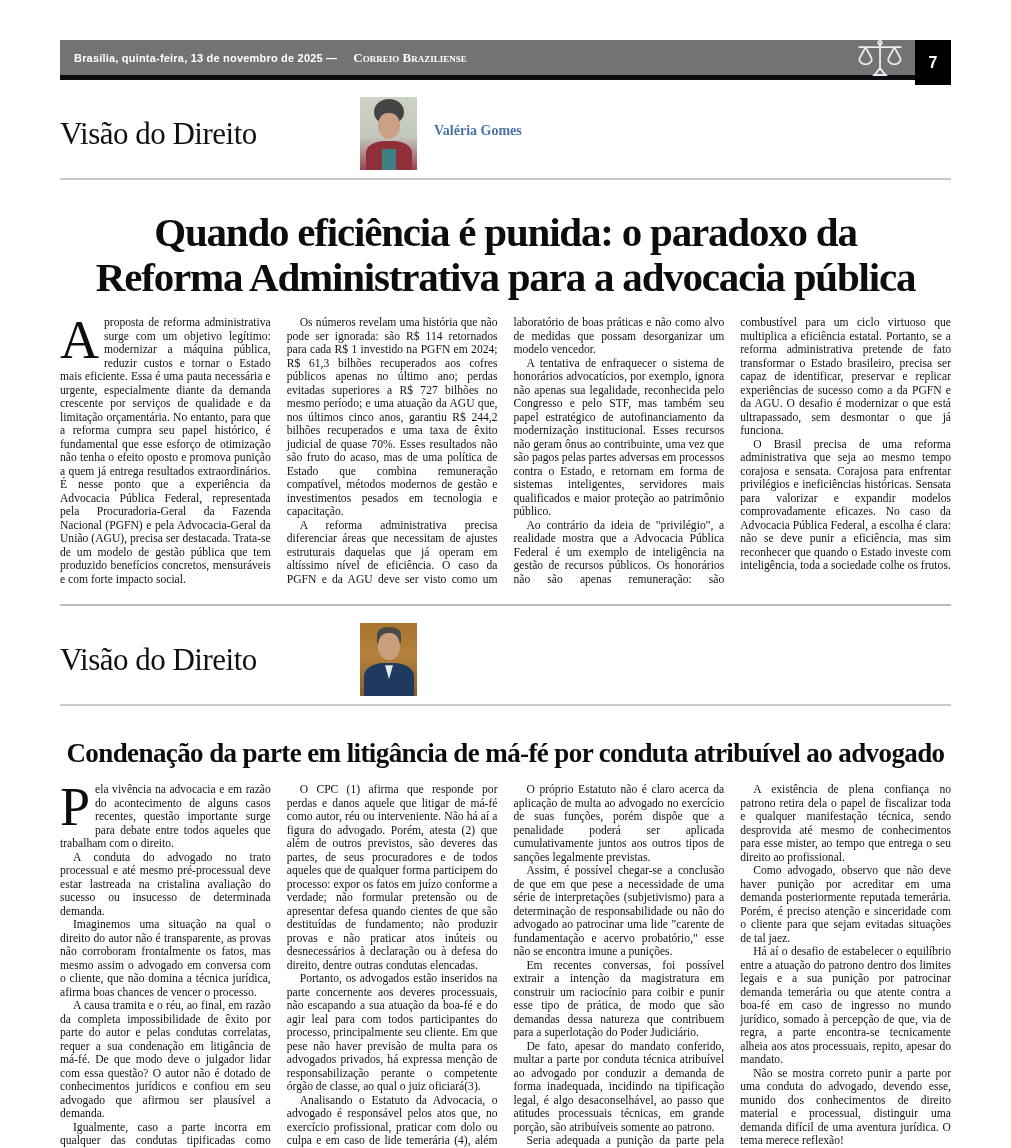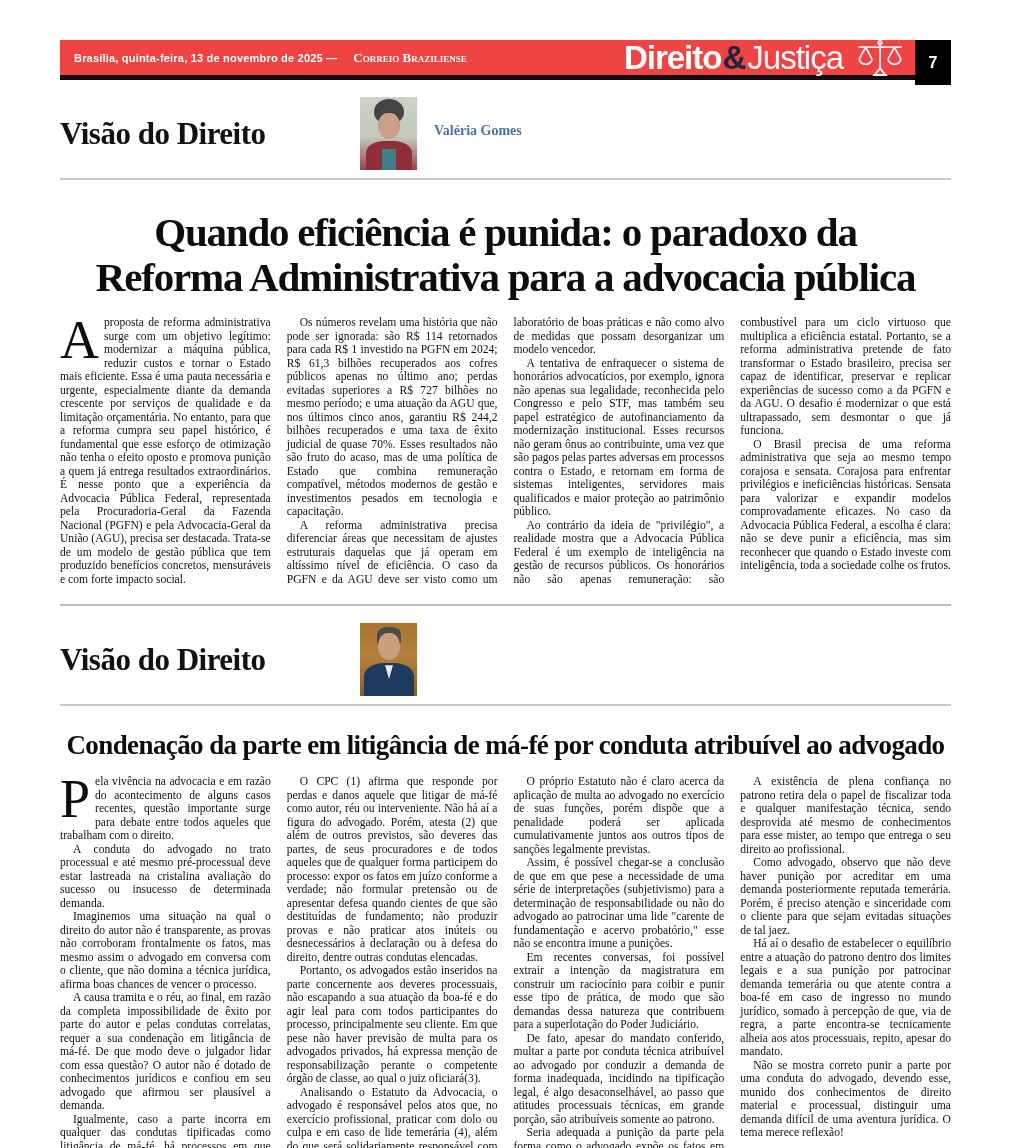--- a/index.html
+++ b/index.html
@@ -5,21 +5,21 @@
   html,body{margin:0;padding:0;background:#ffffff;}
   body{
     width:1011px;min-height:1148px;position:relative;
     font-family:"Liberation Serif",serif;color:#151515;
   }
   .page{position:absolute;left:60px;top:40px;width:891px;}
 
   
   .topbar{
     display:flex;align-items:center;height:40px;
-    background:#ef4444;border-bottom:5px solid #0b0b10;
+    background:#737373;border-bottom:5px solid #0b0b10;
     padding:0 0 0 14px;box-sizing:border-box;
   }
   .dateline{
     font-family:"Liberation Sans",sans-serif;font-size:11px;font-weight:bold;
     color:#ffffff;letter-spacing:.2px;white-space:nowrap;
   }
   .brand{
     font-family:"Liberation Serif",serif;font-variant:small-caps;
     font-weight:bold;font-size:13px;color:#ffffff;margin-left:16px;white-space:nowrap;
   }
@@ -32,21 +32,21 @@
   .pageno{
     background:#000;color:#fff;font-family:"Liberation Sans",sans-serif;
     font-weight:bold;font-size:16px;width:36px;align-self:stretch;
     display:flex;align-items:center;justify-content:center;margin-bottom:-5px;height:45px;
   }
 
   
   .byline{display:flex;align-items:center;margin-top:17px;padding-bottom:8px;}
   .byline-rule{border-bottom:2px solid #c9c9c9;}
   .kicker{
-    font-family:"Liberation Serif",serif;font-size:31px;font-weight:bold;
+    font-family:"Liberation Serif",serif;font-size:31px;font-weight:normal;
     letter-spacing:-0.5px;color:#111;width:300px;flex:0 0 300px;
   }
   .photo{width:57px;height:73px;flex:0 0 57px;position:relative;overflow:hidden;margin-right:17px;}
   .photo .bg{position:absolute;inset:0;}
   .photo .hair{position:absolute;border-radius:50%;}
   .photo .face{position:absolute;border-radius:45% 45% 50% 50%;}
   .photo .torso{position:absolute;border-radius:40% 40% 0 0;}
   .photo .shirt{position:absolute;}
   
   .photo.p1 .bg{background:linear-gradient(180deg,#cdd2c6 0%,#c2c8bd 55%,#9e4350 100%);}
@@ -67,21 +67,21 @@
   }
   .author-bio{font-size:12.5px;line-height:1.45;color:#222;}
 
   
   .headline1{
     font-size:41px;font-weight:bold;letter-spacing:-1.2px;line-height:1.1;
     text-align:center;margin:30px auto 16px;max-width:830px;color:#0d0d0d;
   }
   .headline2{
     font-size:27px;font-weight:bold;letter-spacing:-0.6px;line-height:1.15;
-    text-align:center;margin:24px auto 14px;color:#0d0d0d;
+    text-align:center;margin:32px auto 14px;color:#0d0d0d;
   }
 
   
   .body{
     column-count:4;column-gap:16px;text-align:justify;
     font-size:11.6px;line-height:13.5px;color:#111;
   }
   .body1{min-height:258px;}
   .body2{min-height:425px;}
   .para{margin:0;text-indent:13px;}
@@ -94,25 +94,20 @@
 </style>
 </head>
 <body>
 
 <div class="page">
 
   <div class="topbar">
     <span class="dateline">Brasília, quinta-feira, 13 de novembro de 2025 —</span>
     <span class="brand">Correio Braziliense</span>
     <span class="topbar-spacer"></span>
-    <span class="masthead">
-      <span class="w1">Direito</span>
-      <span class="amp">&amp;</span>
-      <span class="w2">Justiça</span>
-    </span>
     <span class="scales">
       <svg width="54" height="38" viewBox="0 0 60 42" fill="none" stroke="#e9ecf5" stroke-width="2">
         <line x1="6" y1="9" x2="54" y2="9"></line>
         <line x1="30" y1="4" x2="30" y2="35"></line>
         <circle cx="30" cy="4" r="2"></circle>
         <path d="M24 40 L30 32 L36 40 Z"></path>
         <line x1="22" y1="40" x2="38" y2="40"></line>
         <path d="M14 9 L7 22 M14 9 L21 22"></path>
         <path d="M7 22 A7 6 0 0 0 21 22"></path>
         <path d="M46 9 L39 22 M46 9 L53 22"></path>

